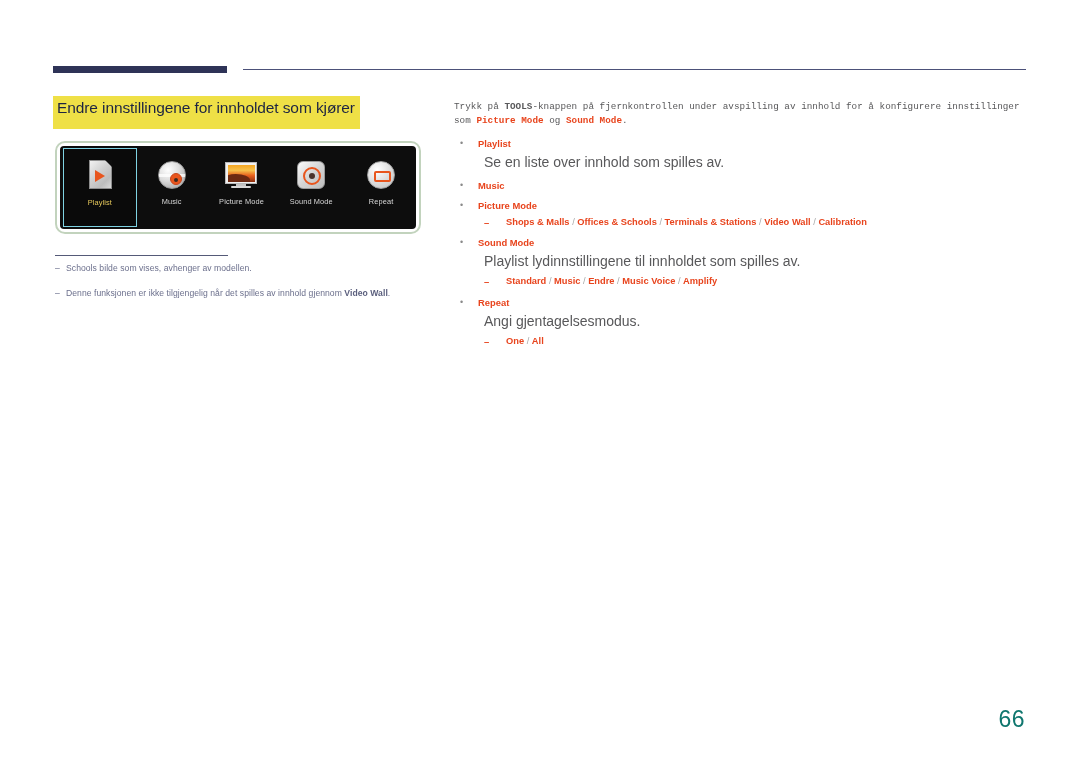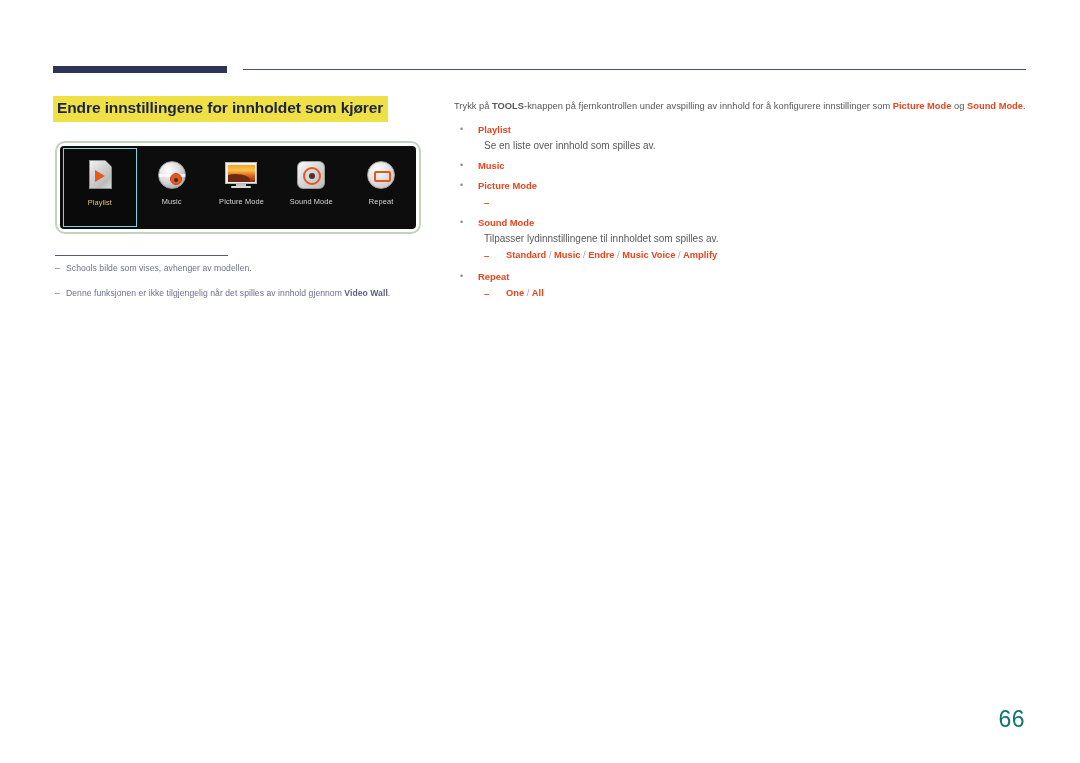--- a/index.html
+++ b/index.html
@@ -40,23 +40,23 @@
     position: absolute;
     left: 53px;
     top: 96px;
     width: 372px;
   }
   .page-title {
     display: inline-block;
     background: #efe046;
     color: #1d2442;
     font-size: 15.5px;
-    font-weight: bold;
+    font-weight: normal;
     line-height: 1.28;
-    padding: 2px 5px 4px 4px;
+    padding: 2px 5px 11px 4px;
     letter-spacing: -0.1px;
     white-space: nowrap;
   }
 
   
   .shot-frame {
     position: absolute;
     left: 55px;
     top: 141px;
     width: 366px;
@@ -295,20 +295,21 @@
     left: 454px;
     top: 100px;
     width: 572px;
     font-size: 9.3px;
     color: #58585a;
     line-height: 1.5;
   }
   .intro {
     margin: 0 0 9px 0;
     letter-spacing: 0.02px;
+    font-family: Liberation Mono, monospace;
   }
   .intro b { color: #58585a; font-weight: bold; }
   .intro .red { color: #e8441d; font-weight: bold; }
 
   .bullet {
     display: flex;
     align-items: flex-start;
     margin-top: 6px;
   }
   .bullet .dot {
@@ -320,21 +321,21 @@
     box-sizing: border-box;
   }
   .bullet .bhead {
     color: #e8441d;
     font-weight: bold;
     font-size: 9.4px;
   }
   .bdesc {
     margin: 1px 0 0 30px;
     color: #58585a;
-    font-size: 10px;
+    font-size: 14px;
   }
   .subline {
     display: flex;
     align-items: flex-start;
     margin: 3px 0 0 30px;
   }
   .subline .sdash {
     flex: 0 0 22px;
     color: #e8441d;
     font-weight: bold;
@@ -450,36 +451,38 @@
     <span class="dot">•</span>
     <span class="bhead">Music</span>
   </div>
 
   <div class="bullet">
     <span class="dot">•</span>
     <span class="bhead">Picture Mode</span>
   </div>
   <div class="subline">
     <span class="sdash">–</span>
+    <span class="stxt"><b>Shops &amp; Malls</b> / <b>Offices &amp; Schools</b> / <b>Terminals &amp; Stations</b> / <b>Video Wall</b> / <b>Calibration</b></span>
   </div>
 
   <div class="bullet">
     <span class="dot">•</span>
     <span class="bhead">Sound Mode</span>
   </div>
-  <div class="bdesc">Tilpasser lydinnstillingene til innholdet som spilles av.</div>
+  <div class="bdesc">Playlist lydinnstillingene til innholdet som spilles av.</div>
   <div class="subline">
     <span class="sdash">–</span>
     <span class="stxt"><b>Standard</b> / <b>Music</b> / <b>Endre</b> / <b>Music Voice</b> / <b>Amplify</b></span>
   </div>
 
   <div class="bullet">
     <span class="dot">•</span>
     <span class="bhead">Repeat</span>
   </div>
+  <div class="bdesc">Angi gjentagelsesmodus.</div>
   <div class="subline">
     <span class="sdash">–</span>
     <span class="stxt"><b>One</b> / <b>All</b></span>
   </div>
 
 </div>
 
 <div class="page-num">66</div>
 
 </body></html>

